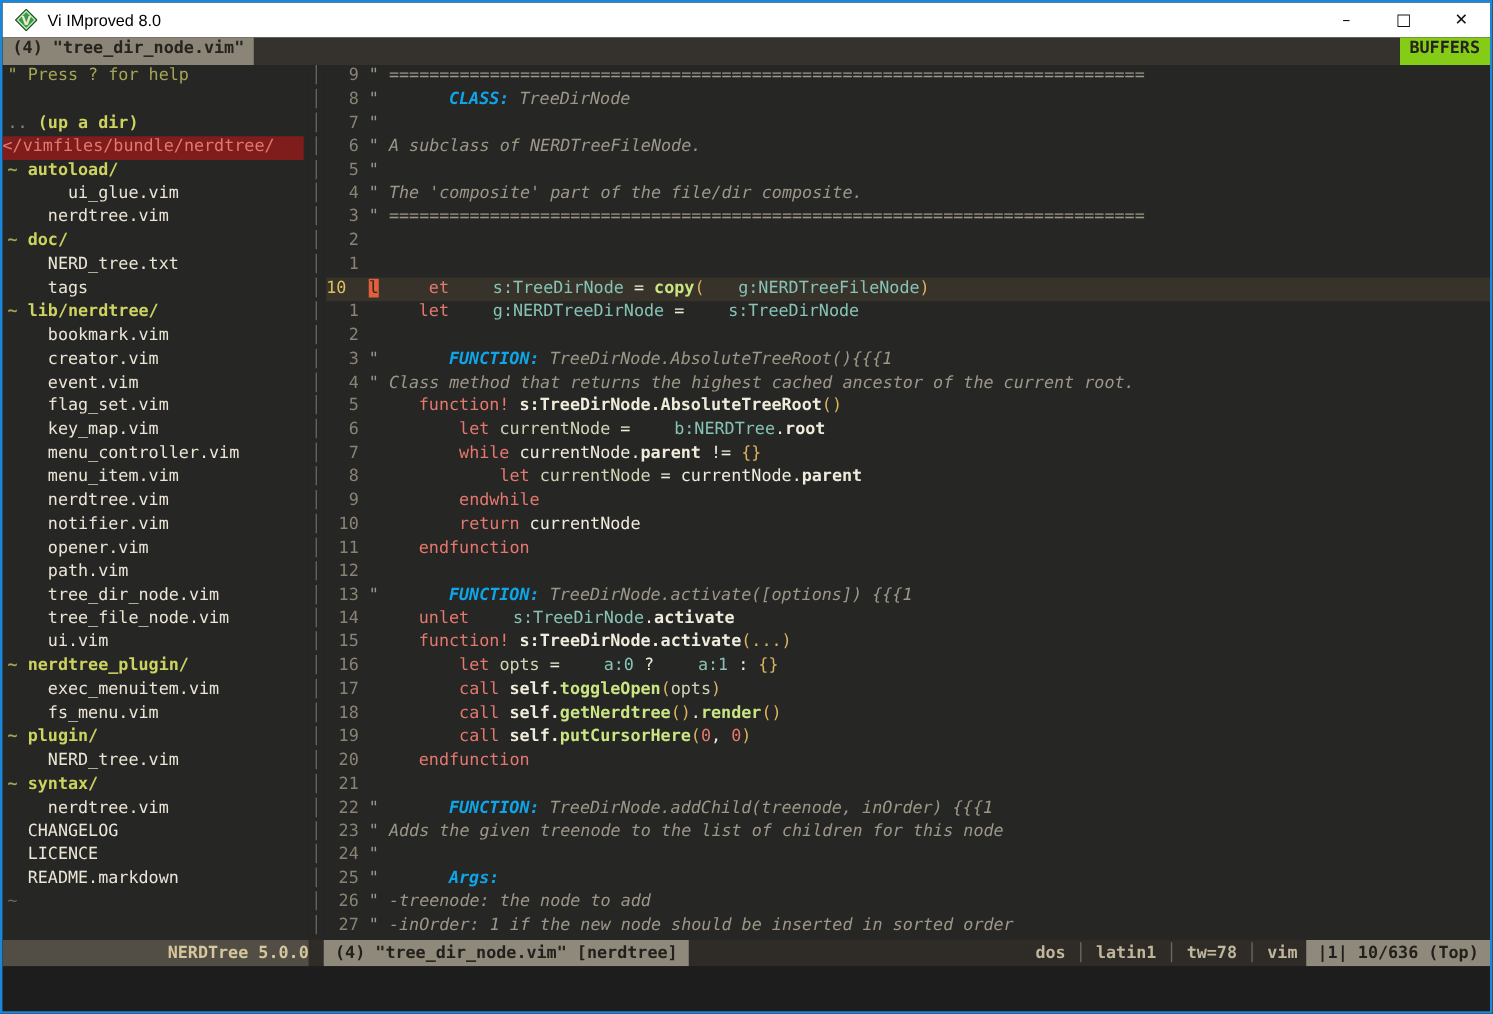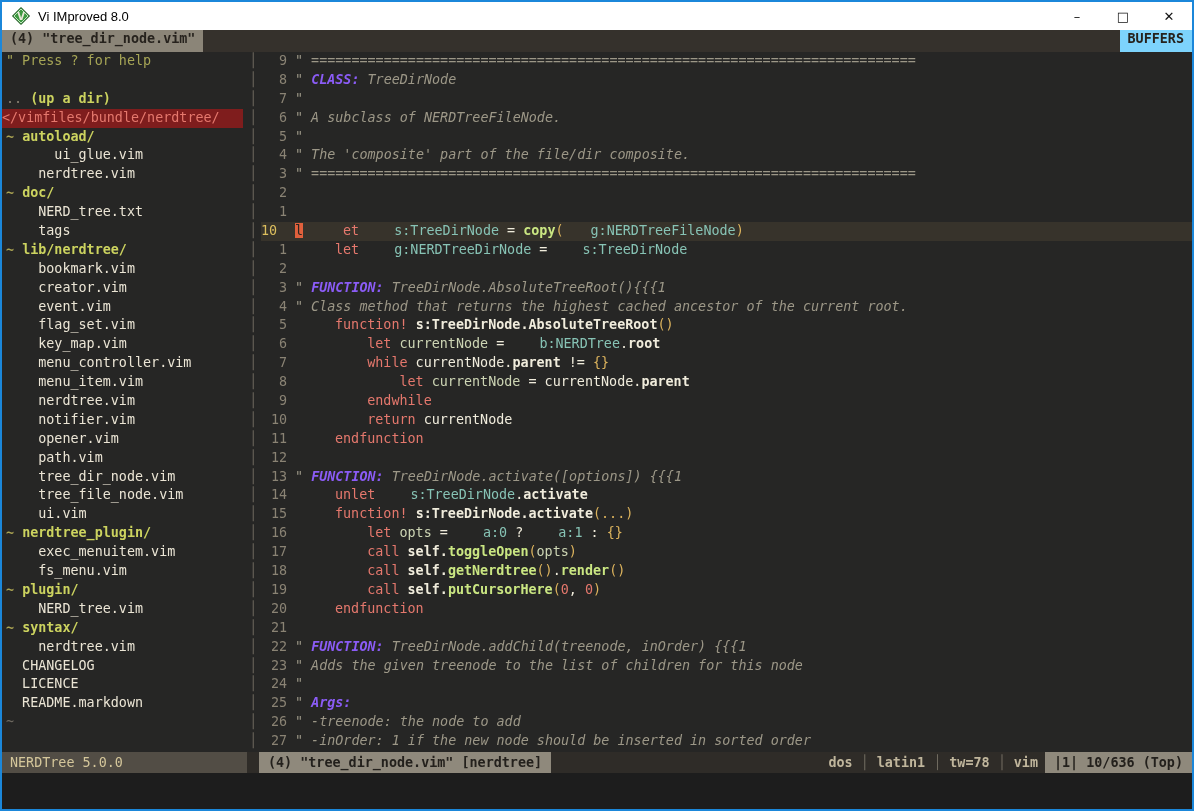--- a/index.html
+++ b/index.html
@@ -25,37 +25,37 @@
   .tabline{
     height:22px;background:#35312c;display:flex;align-items:stretch;
     flex:0 0 auto;font-family:"DejaVu Sans Mono",monospace;font-size:13.4px;
   }
   .tab{
     background:#8b8578;color:#26221d;font-weight:bold;
     padding:1px 8px 0 8px;white-space:pre;
   }
   .tabfill{flex:1;}
   .buffers{
-    background:#7dd3fc;color:#26221d;font-weight:bold;
+    background:#84cc16;color:#26221d;font-weight:bold;
     padding:1px 8px 0 8px;
   }
   
   .content{flex:0 0 auto;height:700px;display:flex;overflow:hidden;}
   .row{height:18.9px;line-height:18.9px;white-space:pre;overflow:hidden;
        font-family:"DejaVu Sans Mono",monospace;font-size:13.4px;}
   .nerdtree{width:245px;flex:0 0 auto;padding-left:4px;box-sizing:border-box;overflow:hidden;background:#262625;}
   .vsep{width:12px;flex:0 0 auto;text-align:center;color:#6b665c;background:#262625;overflow:hidden;}
   .editor{flex:1;overflow:hidden;background:#262625;padding-left:2px;}
   .editor .row.cur{background:#37332b;}
   .rootline{background:#7f1d1d;width:241px;margin-left:-4px;}
   .gutter{display:inline-block;width:26px;text-align:right;margin-right:8px;color:#8a8374;}
   .cur .gutter{text-align:left;color:#ddbf5e;}
   
   .s-c{color:#9c9787;font-style:italic;}
-  .s-cb{color:#8b5cf6;font-style:italic;font-weight:bold;}
+  .s-cb{color:#0ea5e9;font-style:italic;font-weight:bold;margin-left:48px;}
   .s-k{color:#e5786d;margin-left:40px;}
   .s-v{color:#87c3b5;margin-left:27px;}
   .s-l{color:#cdd5b4;}
   .s-f{color:#cae682;font-weight:bold;text-align:right;}
   .s-p{color:#dcb35d;}
   .s-n{color:#e5786d;}
   .s-w{color:#f0ecdc;}
   .s-a{color:#f0ecdc;font-weight:bold;}
   .s-cursor{background:#e0603c;color:#2a2622;}
   
@@ -65,21 +65,21 @@
   .s-t{color:#aaa352;font-weight:bold;}
   .s-r{color:#e5786d;}
   .s-fi{color:#ebe5d5;}
   .s-nt{color:#6e6960;}
   
   .statusline{
     height:21px;flex:0 0 auto;display:flex;align-items:stretch;
     font-family:"DejaVu Sans Mono",monospace;font-size:13.4px;line-height:21px;
     background:#2f2c28;white-space:pre;
   }
-  .sl-left{width:245px;flex:0 0 auto;background:#524d45;color:#d5c79b;font-weight:normal;padding-left:8px;box-sizing:border-box;}
+  .sl-left{width:245px;flex:0 0 auto;background:#524d45;color:#d5c79b;font-weight:bold;padding-left:8px;box-sizing:border-box;text-align:right;}
   .sl-gap{width:12px;flex:0 0 auto;background:#2f2c28;}
   .sl-file{background:#8f897c;color:#23201c;font-weight:bold;padding:0 9px;}
   .sl-fill{flex:1;}
   .sl-right{color:#c0b69c;font-weight:bold;}
   .sl-right .sep{color:#6f6a5f;}
   .sl-pos{background:#8f897c;color:#23201c;font-weight:bold;padding:0 9px;margin-left:7px;}
   
   .cmdline{flex:1;background:#1d1d1d;}
 </style>
 </head>

